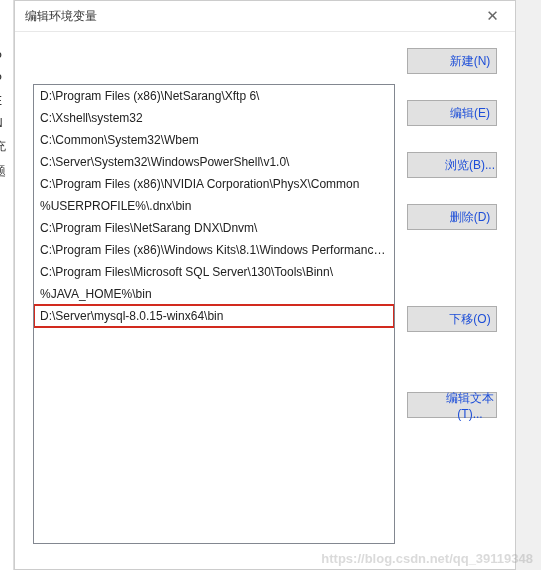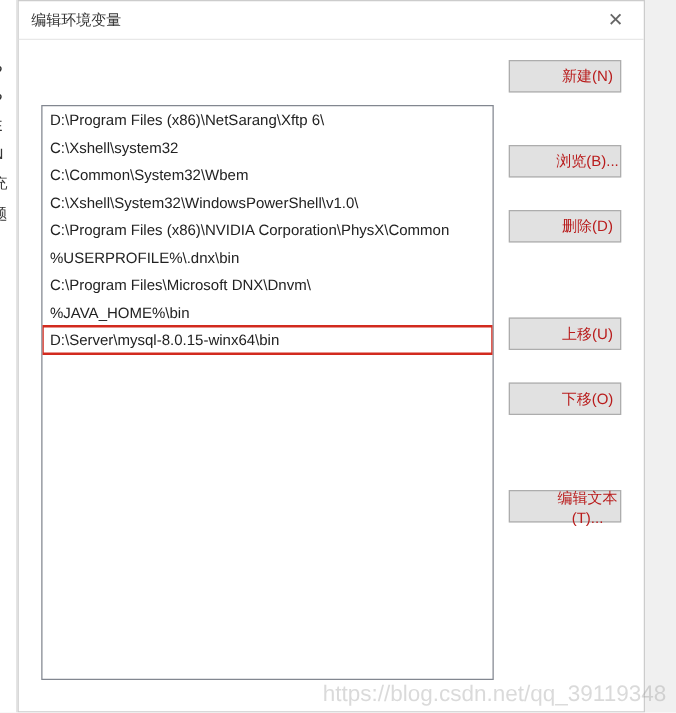--- a/index.html
+++ b/index.html
@@ -80,44 +80,45 @@
       display: flex;
       flex-direction: column;
       gap: 10px;
     }
     .btn {
       width: 90px;
       height: 26px;
       background: #e1e1e1;
       border: 1px solid #adadad;
       font-size: 12px;
-      color: #b91c1c;
+      color: #1d4ed8;
       cursor: pointer;
       display: flex;
       align-items: center;
       justify-content: center;
       font-family: inherit;
       padding-left: 36px;
     }
     .spacer-small { height: 6px; }
     .spacer-large { height: 40px; }
     .bottom-bar {
       padding: 10px 18px 18px 18px;
       display: flex;
       justify-content: flex-end;
       gap: 10px;
     }
     .bottom-bar .btn { width: 90px; margin-top: 12px; }
     .watermark {
       position: absolute;
       right: 8px; bottom: 4px;
       color: rgba(150,150,150,0.35);
-      font-size: 18px;
+      font-size: 13px;
       pointer-events: none;
       font-family: Arial, sans-serif;
+      font-weight: bold;
     }
   </style>
 </head>
 <body>
 
 <div class="bg-fragments">
     <div>d</div>
     <div></div>
     <div>P</div>
     <div>P</div>
@@ -138,36 +139,38 @@
     <div class="close-btn">
       <span>✕</span>
     </div>
   </div>
 
   <div class="content">
     <div class="listbox">
         <div class="list-item">D:\Program Files (x86)\NetSarang\Xftp 6\</div>
         <div class="list-item">C:\Xshell\system32</div>
         <div class="list-item">C:\Common\System32\Wbem</div>
-        <div class="list-item">C:\Xshell\System32\WindowsPowerShell\v1.0\</div>
+        <div class="list-item">C:\Server\System32\WindowsPowerShell\v1.0\</div>
         <div class="list-item">C:\Program Files (x86)\NVIDIA Corporation\PhysX\Common</div>
         <div class="list-item">%USERPROFILE%\.dnx\bin</div>
-        <div class="list-item">C:\Program Files\Microsoft DNX\Dnvm\</div>
+        <div class="list-item">C:\Program Files\NetSarang DNX\Dnvm\</div>
+        <div class="list-item">C:\Program Files (x86)\Windows Kits\8.1\Windows Performance...</div>
+        <div class="list-item">C:\Program Files\Microsoft SQL Server\130\Tools\Binn\</div>
         <div class="list-item">%JAVA_HOME%\bin</div>
         <div class="list-item highlighted">D:\Server\mysql-8.0.15-winx64\bin</div>
       </div>
     <div class="side-buttons">
       <button class="btn">新建(N)</button>
       <div class="spacer-small"></div>
+      <button class="btn">编辑(E)</button>
       <div class="spacer-small"></div>
       <button class="btn">浏览(B)...</button>
       <div class="spacer-small"></div>
       <button class="btn">删除(D)</button>
       <div class="spacer-large"></div>
-      <button class="btn">上移(U)</button>
       <div class="spacer-small"></div>
       <button class="btn">下移(O)</button>
       <div class="spacer-large"></div>
       <button class="btn">编辑文本(T)...</button>
     </div>
   </div>
 
   <div class="bottom-bar">
     <button class="btn">确定</button>
   </div>

